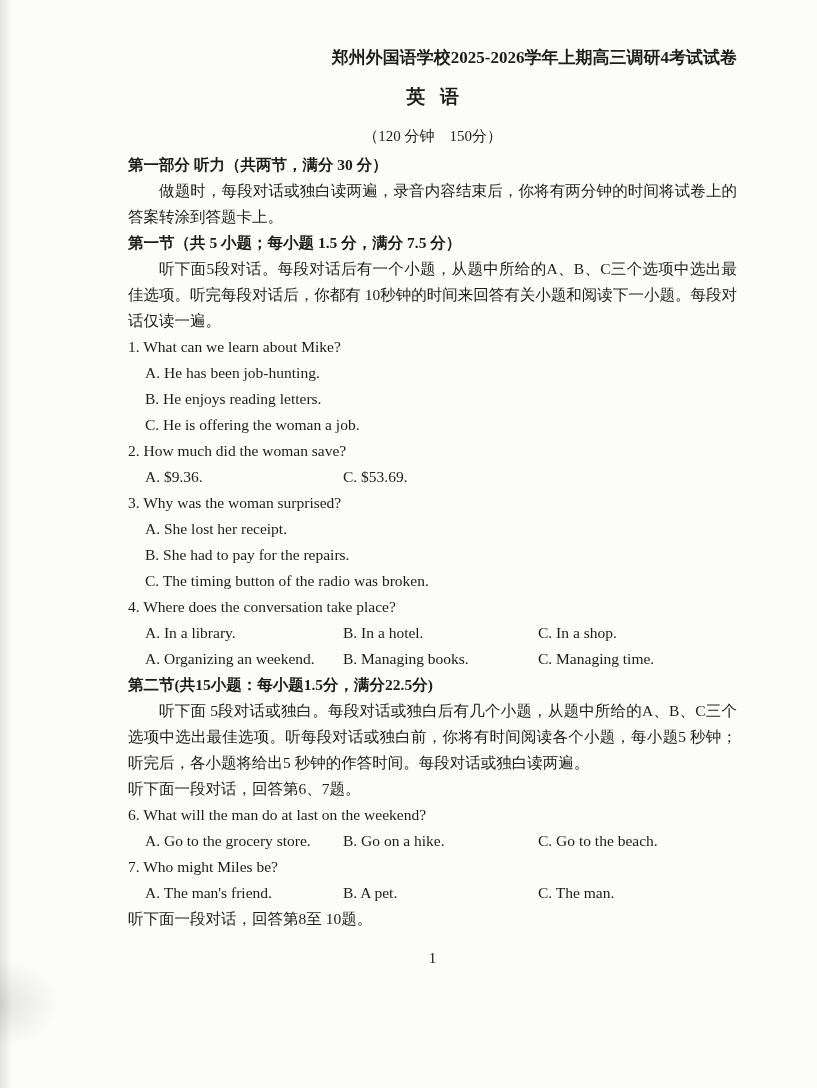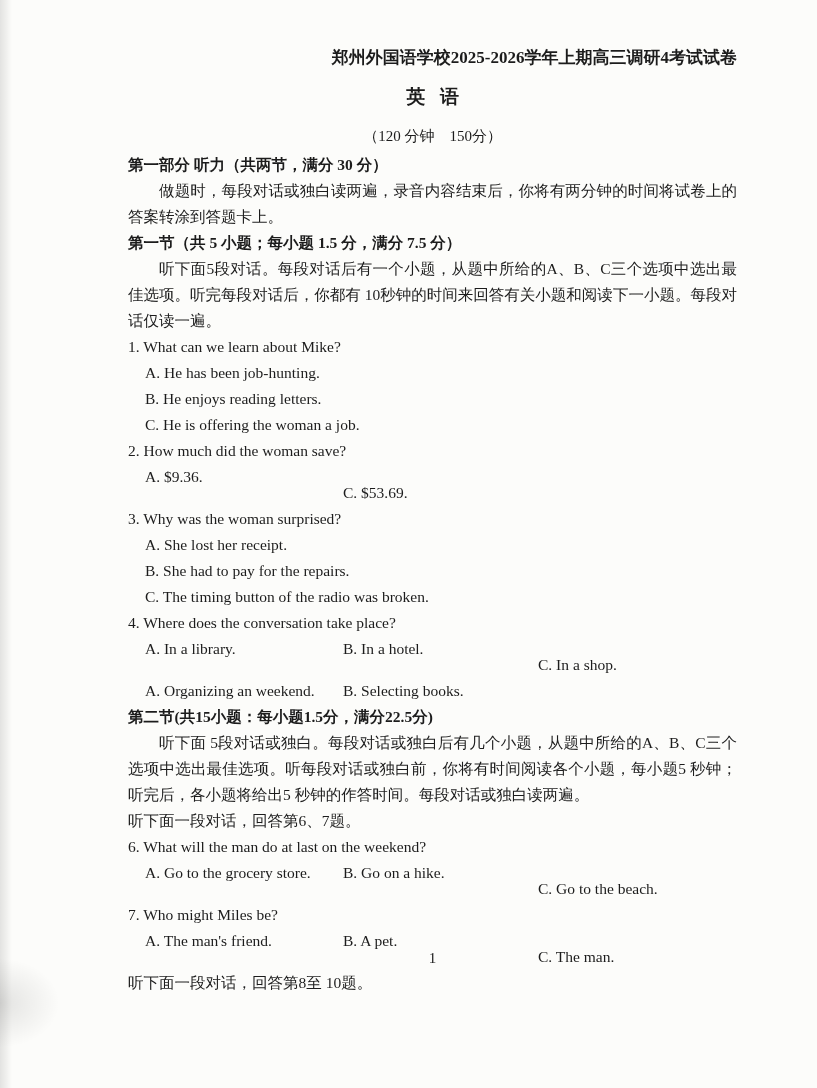--- a/index.html
+++ b/index.html
@@ -66,21 +66,21 @@
   .para { text-align: justify; }
   .indent { text-indent: 2em; }
   .q-line { text-align: justify; }
   .opt-stack .opt-line { padding-left: 17px; }
   .opt-row {
     display: flex;
     padding-left: 17px;
   }
   .opt-row .o1 { width: 198px; flex: none; }
   .opt-row .o2 { width: 195px; flex: none; }
-  .opt-row .o3 { flex: 1; margin-top: 16px; }
+  .opt-row .o3 { flex: 1; }
   .footer {
     position: absolute;
     left: 128px;
     width: 609px;
     top: 950px;
     text-align: center;
     font-size: 15px;
   }
 </style>
 </head>
@@ -130,21 +130,22 @@
       <div class="opt-row">
         <span class="o1">A. In a library.</span>
         <span class="o2">B. In a hotel.</span>
         <span class="o3">C. In a shop.</span>
       </div>
     </div>
 
     <div>
       <div class="opt-row">
         <span class="o1">A. Organizing an weekend.</span>
-        <span class="o2">B. Selecting books.</span>
+        <span class="o2">B. Managing books.</span>
+        <span class="o3">C. Managing time.</span>
       </div>
     </div>
 
     <div class="h-bold">第二节(共15小题：每小题1.5分，满分22.5分)</div>
     <p class="para indent">听下面 5段对话或独白。每段对话或独白后有几个小题，从题中所给的A、B、C三个选项中选出最佳选项。听每段对话或独白前，你将有时间阅读各个小题，每小题5 秒钟；听完后，各小题将给出5 秒钟的作答时间。每段对话或独白读两遍。</p>
     <div>听下面一段对话，回答第6、7题。</div>
 
     <div>
       <div class="q-line"><span>6.</span> <span>What will the man do at last on the weekend?</span></div>
       <div class="opt-row">

